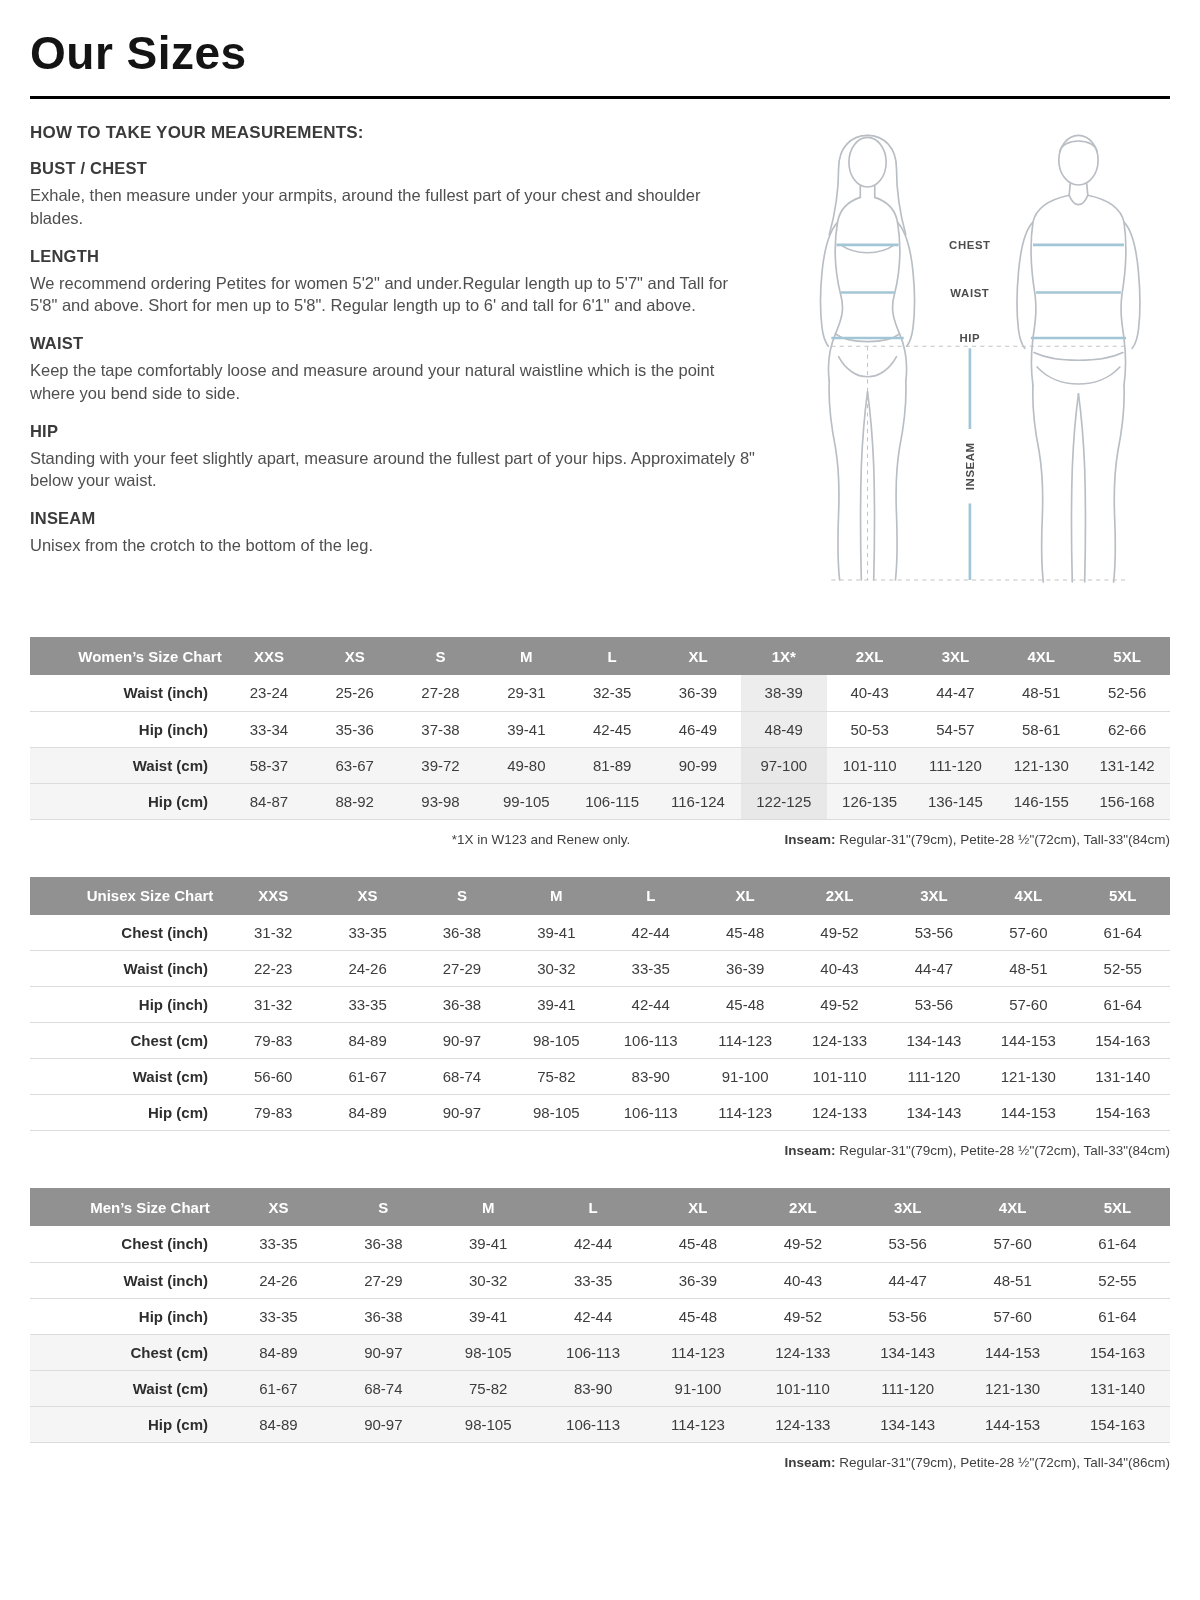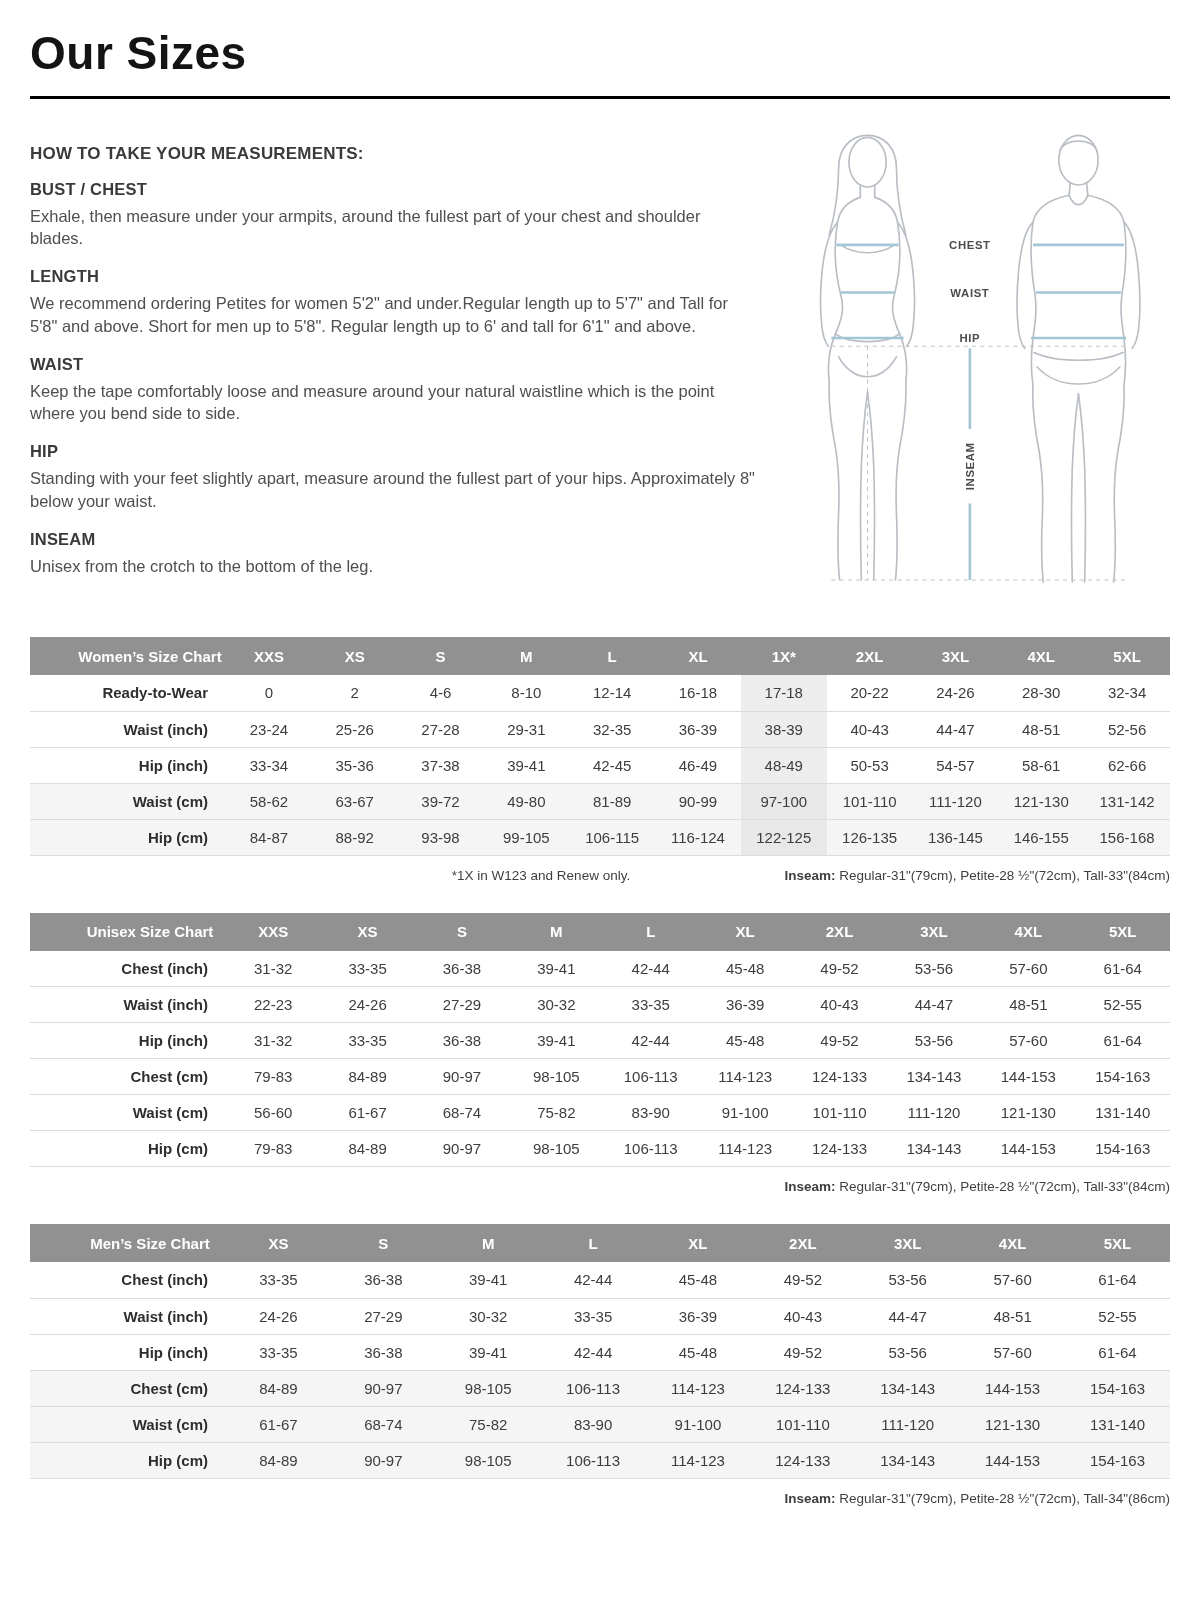--- a/index.html
+++ b/index.html
@@ -16,21 +16,21 @@
     font-weight: 800;
     color: #141414;
     letter-spacing: 0.5px;
   }
   .title-rule {
     border: none;
     border-top: 3px solid #000;
     margin: 16px 0 24px 0;
   }
 
-  .content-row { display: flex; gap: 21px; align-items: center; }
+  .content-row { display: flex; gap: 21px; align-items: flex-start; }
   .instructions { flex: 1 1 auto; max-width: 736px; }
   .instructions h2 {
     font-size: 17px;
     font-weight: bold;
     color: #3a3a3a;
     letter-spacing: 0.2px;
     margin-bottom: 16px;
   }
   .section { margin-bottom: 17px; }
   .section h3 {
@@ -232,34 +232,20 @@
             <th>XL</th>
             <th>1X*</th>
             <th>2XL</th>
             <th>3XL</th>
             <th>4XL</th>
             <th>5XL</th>
           </tr>
         </thead>
         <tbody>
           <tr>
-            <td class="row-label">Ready-to-Wear</td>
-            <td>0</td>
-            <td>2</td>
-            <td>4-6</td>
-            <td>8-10</td>
-            <td>12-14</td>
-            <td>16-18</td>
-            <td class="hl">17-18</td>
-            <td>20-22</td>
-            <td>24-26</td>
-            <td>28-30</td>
-            <td>32-34</td>
-          </tr>
-          <tr>
             <td class="row-label">Waist (inch)</td>
             <td>23-24</td>
             <td>25-26</td>
             <td>27-28</td>
             <td>29-31</td>
             <td>32-35</td>
             <td>36-39</td>
             <td class="hl">38-39</td>
             <td>40-43</td>
             <td>44-47</td>
@@ -275,21 +261,21 @@
             <td>42-45</td>
             <td>46-49</td>
             <td class="hl">48-49</td>
             <td>50-53</td>
             <td>54-57</td>
             <td>58-61</td>
             <td>62-66</td>
           </tr>
           <tr class="shade">
             <td class="row-label">Waist (cm)</td>
-            <td>58-62</td>
+            <td>58-37</td>
             <td>63-67</td>
             <td>39-72</td>
             <td>49-80</td>
             <td>81-89</td>
             <td>90-99</td>
             <td class="hl">97-100</td>
             <td>101-110</td>
             <td>111-120</td>
             <td>121-130</td>
             <td>131-142</td>

